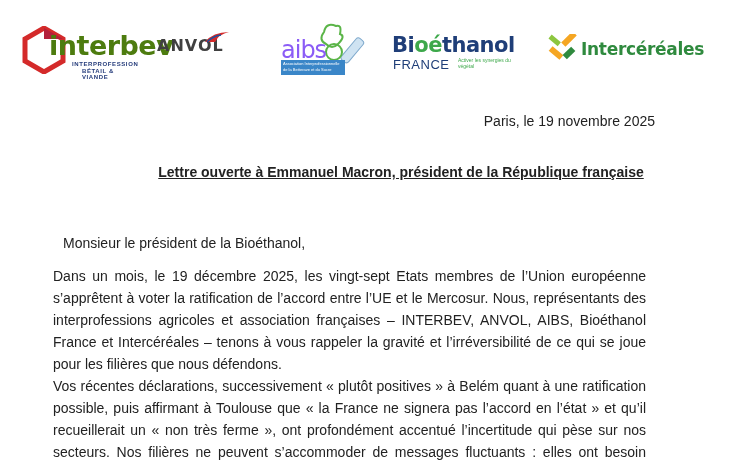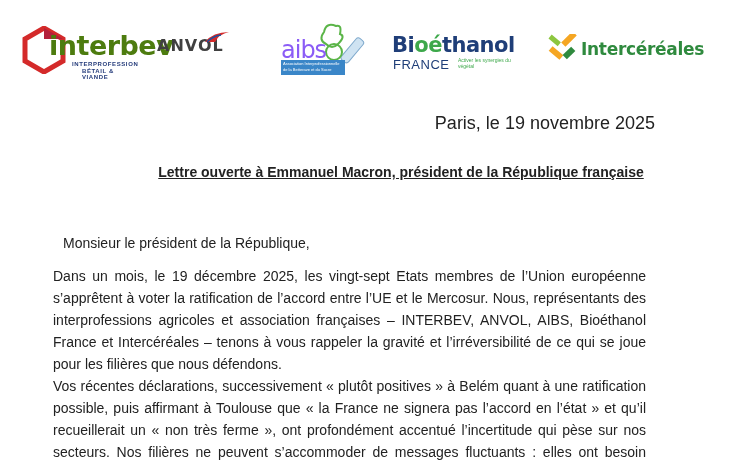--- a/index.html
+++ b/index.html
@@ -31,21 +31,21 @@
   .bioeth .word { font-family:"DejaVu Sans", sans-serif; font-weight:bold; font-size:21px; color:#1f3e78; letter-spacing:-0.5px; line-height:22px; }
   .bioeth .word .o { color:#3da84a; }
   .bioeth .france { position:absolute; left:1px; top:23px; font-size:13px; color:#1f3e78; letter-spacing:0.5px; }
   .bioeth .tag { position:absolute; left:66px; top:23px; font-size:5px; color:#3da84a; line-height:6px; width:60px; }
 
   
   .inter { left:547px; top:12px; width:160px; height:36px; }
   .inter .mark { position:absolute; left:0; top:0; }
   .inter .word { position:absolute; left:34px; top:5px; font-family:"DejaVu Sans", sans-serif; font-weight:bold; font-size:17px; color:#2f8a3e; letter-spacing:-0.3px; }
 
-  .date { position:absolute; top:113px; right:75px; font-size:18px; color:#222;margin-left:24px; }
+  .date { position:absolute; top:113px; right:75px; font-size:14px; color:#222;margin-left:24px; }
   .title { position:absolute; top:164px; left:0; width:730px; text-align:center; font-size:14px; font-weight:bold; text-decoration:underline; color:#222;padding-left:36px; }
   .salutation { position:absolute; top:235px; left:63px; font-size:14px; }
   .para { position:absolute; left:53px; width:593px; font-size:14px; line-height:22px; text-align:justify; margin:0; }
   .p1 { top:265px; }
   .p2 { top:375px; }
 </style>
 </head>
 <body>
 
 <div class="logos">
@@ -89,15 +89,15 @@
 
   <div class="logo bioeth">
     <div class="word"><span>Bi</span><span class="o">oé</span><span>thanol</span></div>
     <span class="france">FRANCE</span>
     <span class="tag">Activer les synergies du végétal</span>
   </div>
 </div>
 
 <div class="date">Paris, le 19 novembre 2025</div>
 <div class="title">Lettre ouverte à Emmanuel Macron, président de la République française</div>
-<div class="salutation">Monsieur le président de la République,</div>
+<div class="salutation">Monsieur le président de la Bioéthanol,</div>
 <p class="para p1">Dans un mois, le 19 décembre 2025, les vingt-sept Etats membres de l’Union européenne s’apprêtent à voter la ratification de l’accord entre l’UE et le Mercosur. Nous, représentants des interprofessions agricoles et association françaises – INTERBEV, ANVOL, AIBS, Bioéthanol France et Intercéréales – tenons à vous rappeler la gravité et l’irréversibilité de ce qui se joue pour les filières que nous défendons.</p>
 <p class="para p2">Vos récentes déclarations, successivement « plutôt positives » à Belém quant à une ratification possible, puis affirmant à Toulouse que « la France ne signera pas l’accord en l’état » et qu’il recueillerait un « non très ferme », ont profondément accentué l’incertitude qui pèse sur nos secteurs. Nos filières ne peuvent s’accommoder de messages fluctuants : elles ont besoin d’une position claire, cohérente et constante, alors même que le texte de l’accord, lui, demeure</p>
 
 </body></html>

